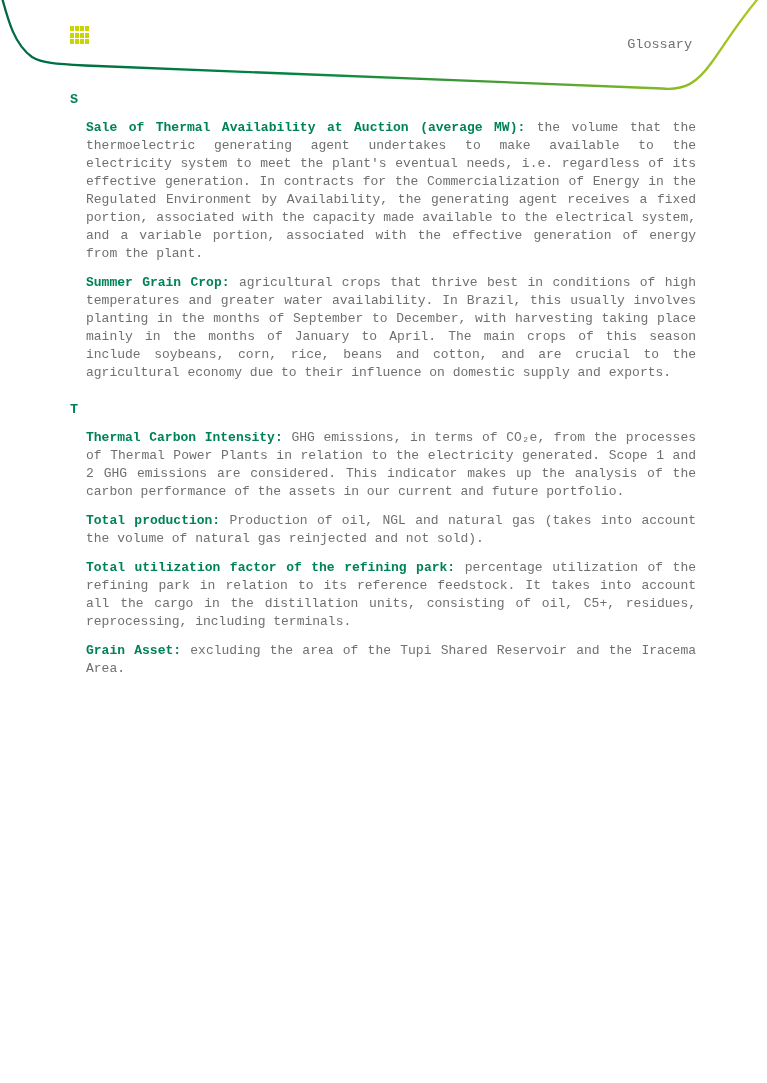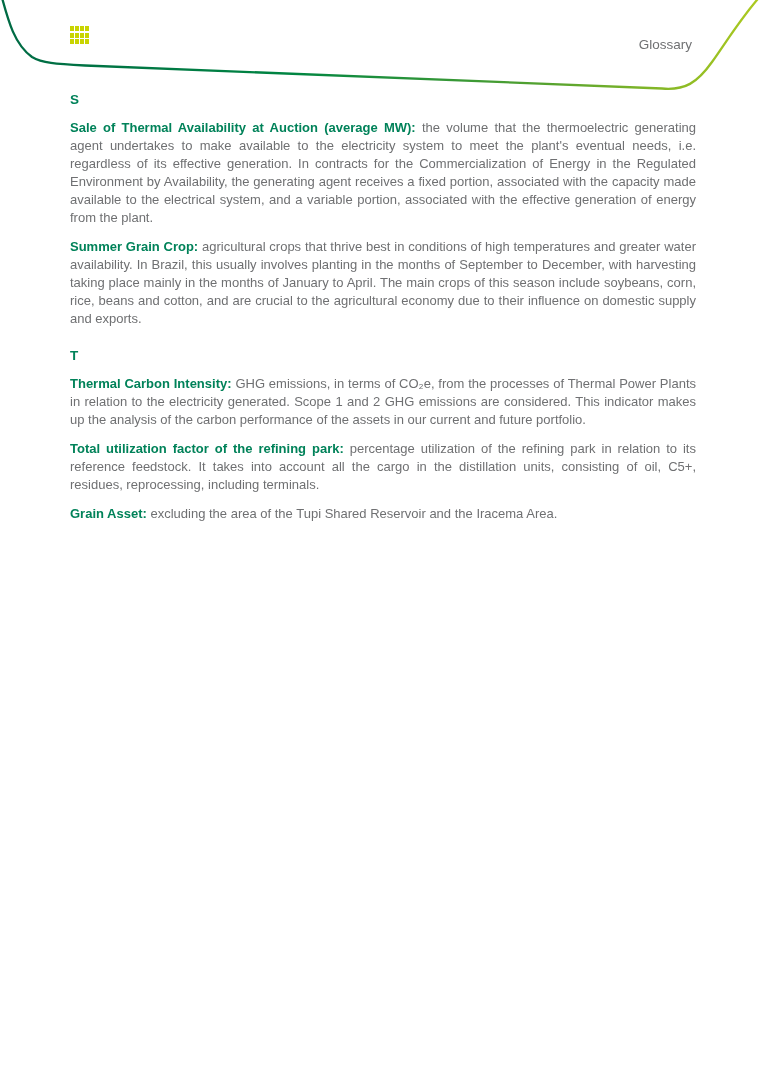--- a/index.html
+++ b/index.html
@@ -13,21 +13,21 @@
     --curve-end: #b0cb1f;
   }
   * { box-sizing: border-box; }
   html, body { margin: 0; padding: 0; background: #ffffff; }
   .page {
     position: relative;
     width: 767px;
     height: 825px;
     background: #ffffff;
     overflow: hidden;
-    font-family: Liberation Sans, sans-serif;
+    font-family: Liberation Mono, monospace;
   }
 
   
   .curve-svg { position: absolute; top: 0; left: 0; display: block; }
   .stop-a { stop-color: var(--curve-start, #006a44); }
   .stop-b { stop-color: var(--curve-mid, #008542); }
   .stop-c { stop-color: var(--curve-late, #58a32f); }
   .stop-d { stop-color: var(--curve-end, #b0cb1f); }
 
   
@@ -62,21 +62,21 @@
     text-align: justify;
   }
   .glossary-section + .glossary-section { margin-top: 19px; }
   .section-letter {
     font-size: 13.5px;
     font-weight: 700;
     color: var(--brand-green, #008259);
     margin: 0 0 10px 0;
     text-align: left;
   }
-  .entry { margin: 0 0 11px 0; }
+  .entry { margin: 0 0 11px 16px; }
   .term { color: var(--brand-green, #008259); font-weight: 700; }
   .definition { color: var(--text-gray, #6f7072); }
 
   
   .footer {
     position: absolute;
     left: 70px; top: 1026px;
     width: 626px;
     font-size: 8.5px;
     line-height: 11px;
@@ -134,20 +134,21 @@
 
   <main class="content">
       <section class="glossary-section">
         <h2 class="section-letter">S</h2>
         <p class="entry"><span class="term">Sale of Thermal Availability at Auction (average MW):</span> <span class="definition">the volume that the thermoelectric generating agent undertakes to make available to the electricity system to meet the plant's eventual needs, i.e. regardless of its effective generation. In contracts for the Commercialization of Energy in the Regulated Environment by Availability, the generating agent receives a fixed portion, associated with the capacity made available to the electrical system, and a variable portion, associated with the effective generation of energy from the plant.</span></p>
         <p class="entry"><span class="term">Summer Grain Crop:</span> <span class="definition">agricultural crops that thrive best in conditions of high temperatures and greater water availability. In Brazil, this usually involves planting in the months of September to December, with harvesting taking place mainly in the months of January to April. The main crops of this season include soybeans, corn, rice, beans and cotton, and are crucial to the agricultural economy due to their influence on domestic supply and exports.</span></p>
       </section>
       <section class="glossary-section">
         <h2 class="section-letter">T</h2>
         <p class="entry"><span class="term">Thermal Carbon Intensity:</span> <span class="definition">GHG emissions, in terms of CO₂e, from the processes of Thermal Power Plants in relation to the electricity generated. Scope 1 and 2 GHG emissions are considered. This indicator makes up the analysis of the carbon performance of the assets in our current and future portfolio.</span></p>
+        <p class="entry"><span class="term">Total production:</span> <span class="definition">Production of oil, NGL and natural gas (takes into account the volume of natural gas reinjected and not sold).</span></p>
         <p class="entry"><span class="term">Total utilization factor of the refining park:</span> <span class="definition">percentage utilization of the refining park in relation to its reference feedstock. It takes into account all the cargo in the distillation units, consisting of oil, C5+, residues, reprocessing, including terminals.</span></p>
         <p class="entry"><span class="term">Grain Asset:</span> <span class="definition">excluding the area of the Tupi Shared Reservoir and the Iracema Area.</span></p>
       </section>
     </main>
 
   <div class="footer">
     <span class="brand">PETROBRAS</span><span class="sep">|</span><span>Production &amp; Sales Report</span><span class="sep">|</span><span>3Q24</span>
     <span class="page-num">18</span>
   </div>
 

